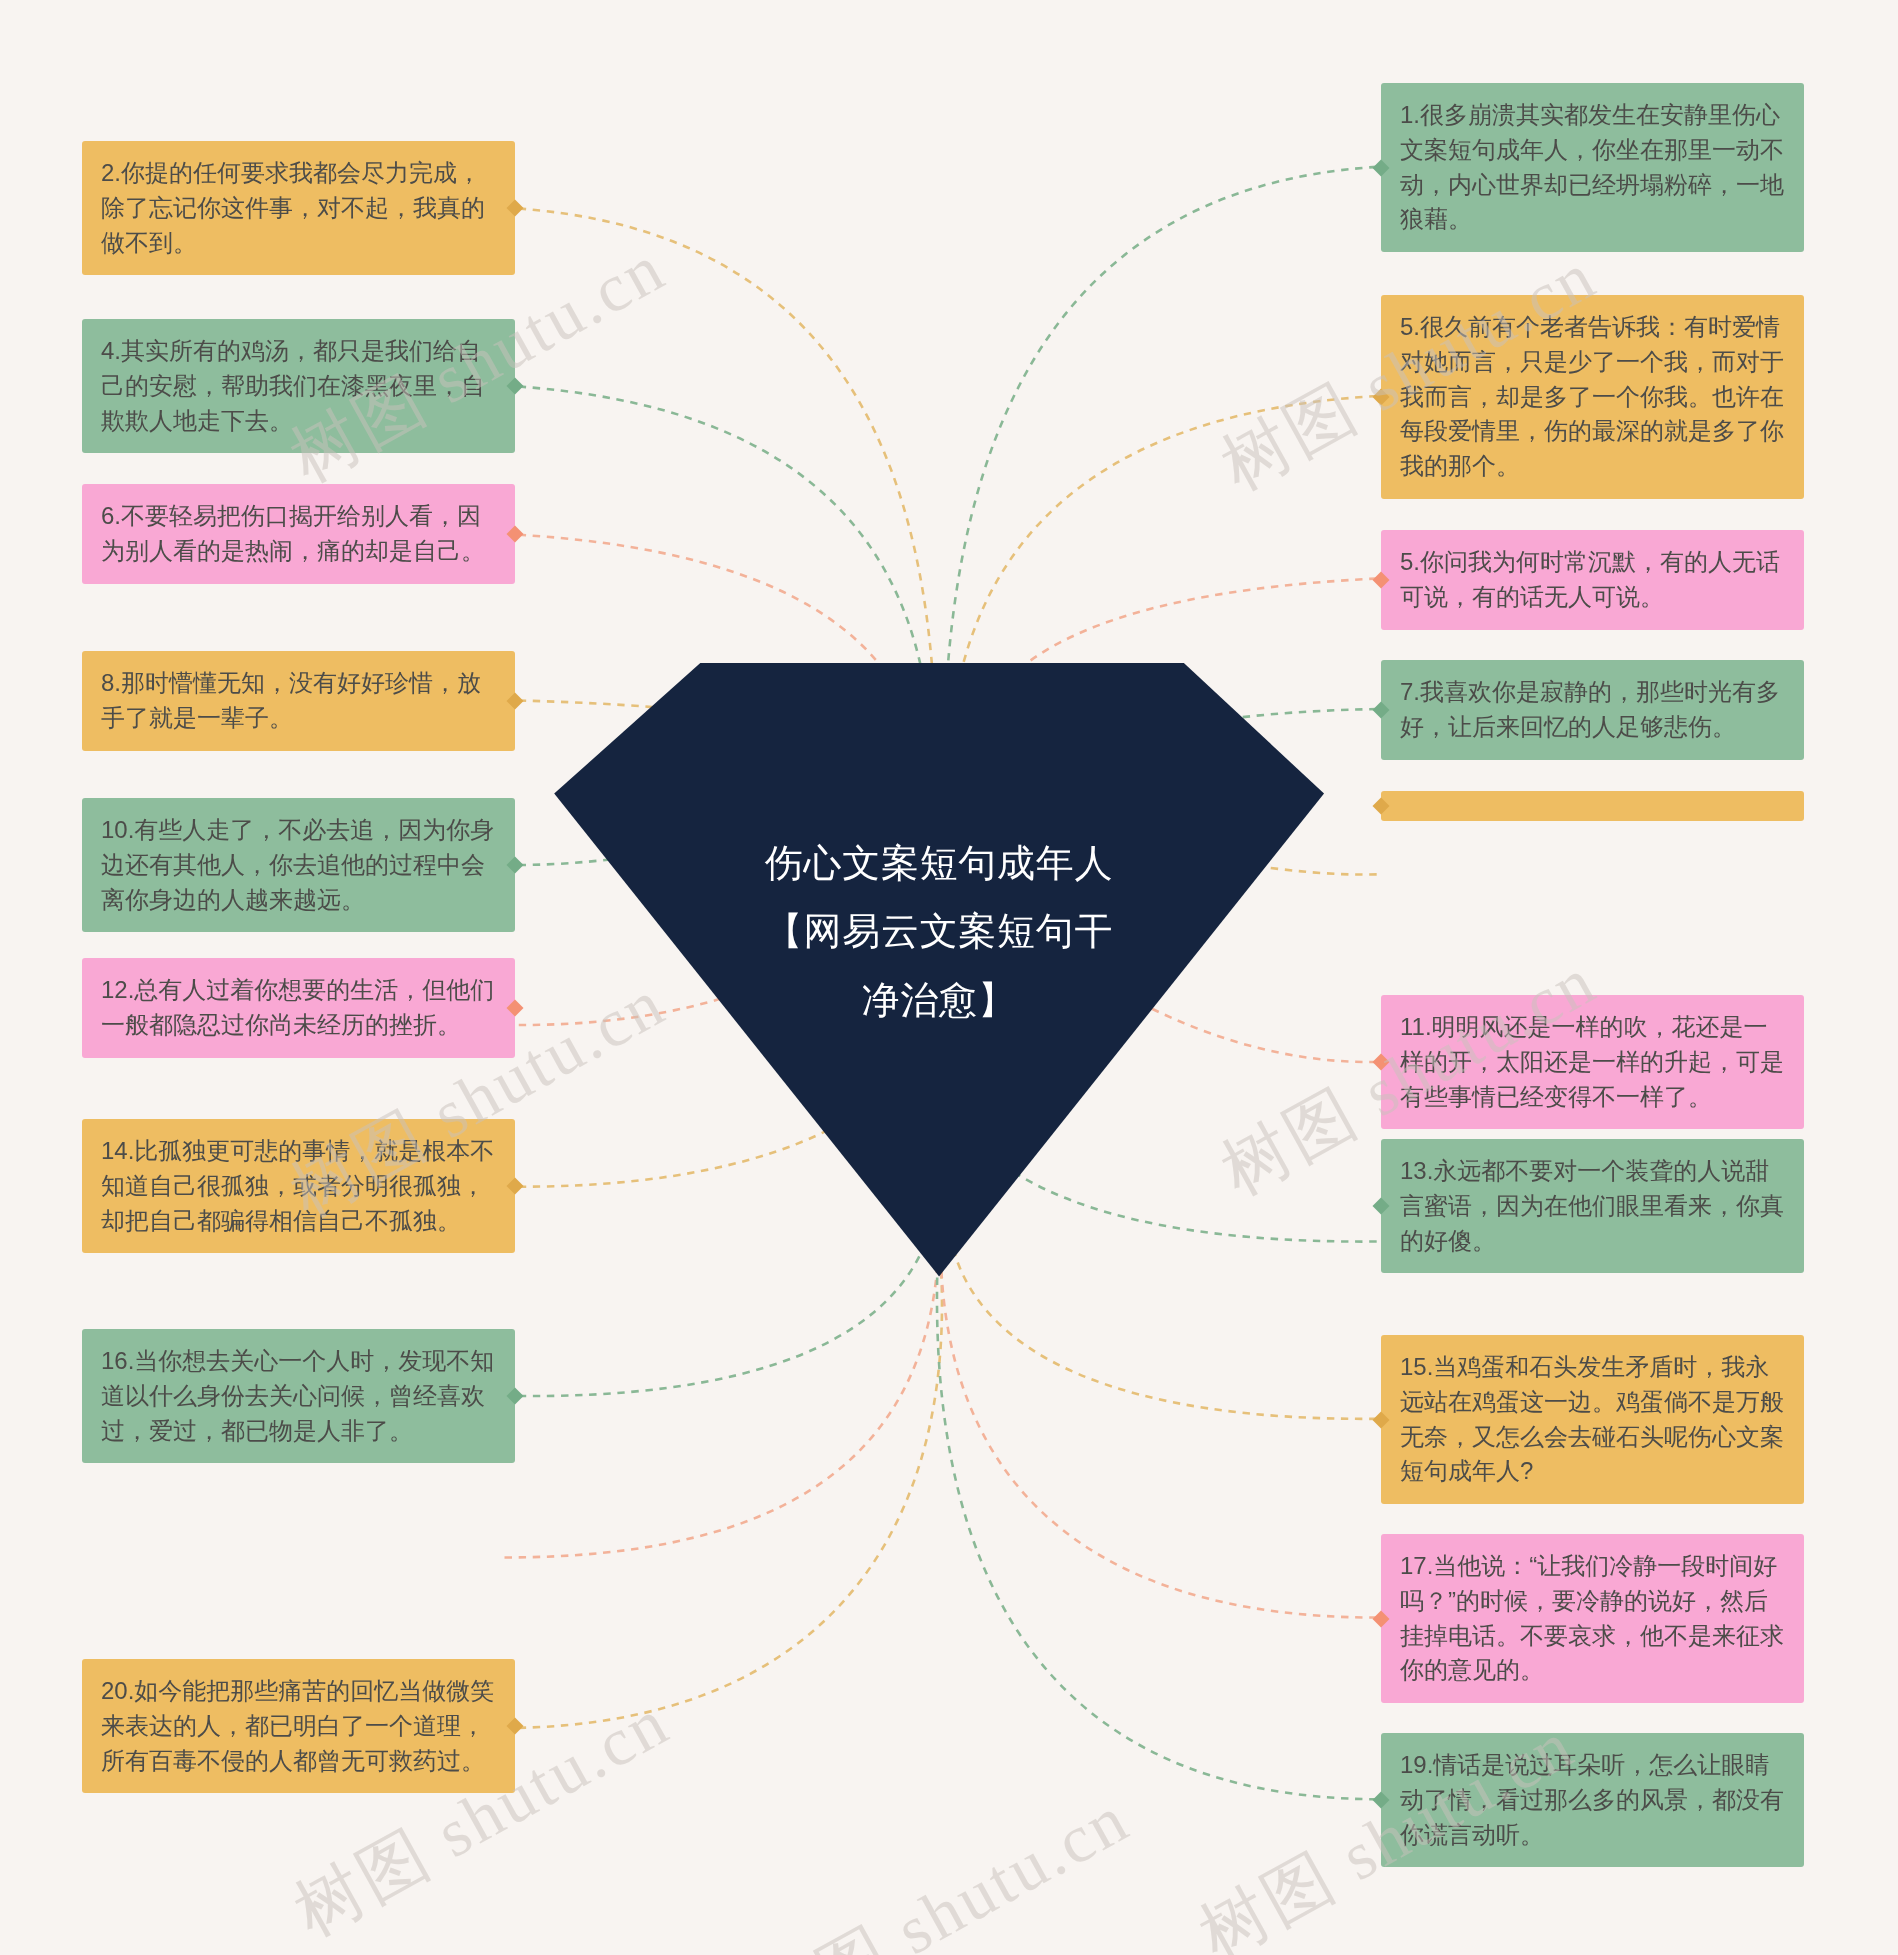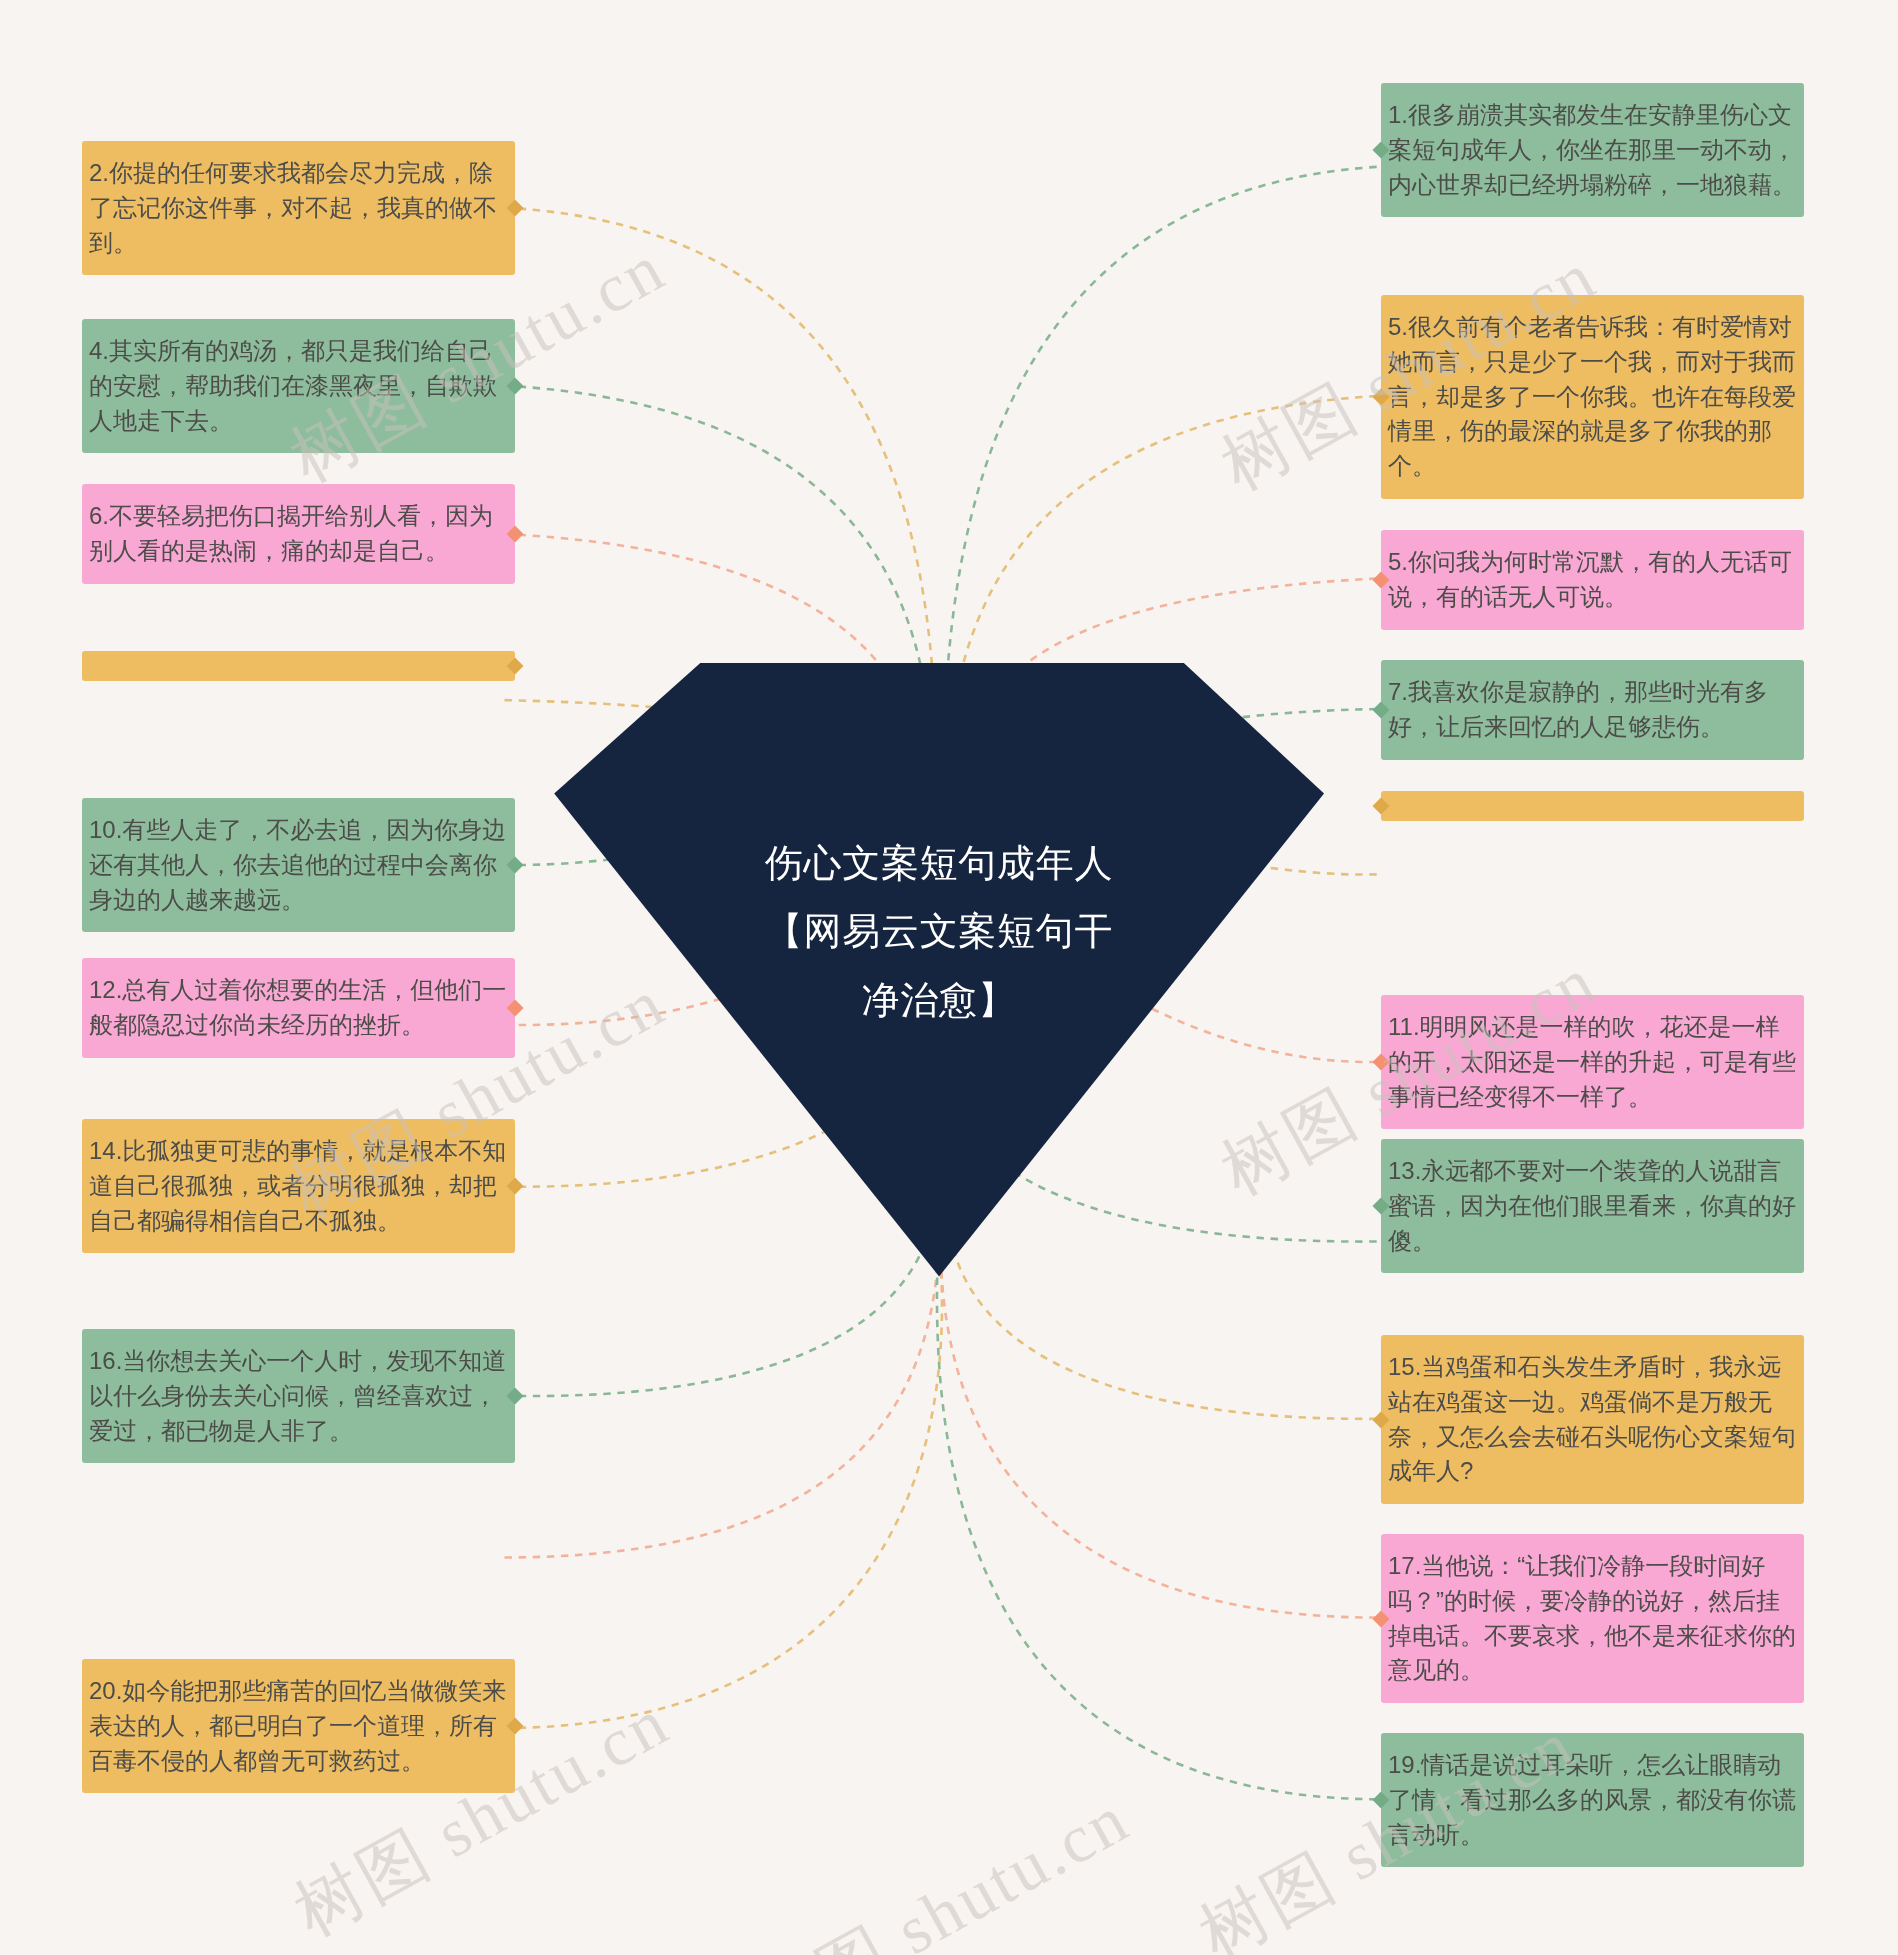--- a/index.html
+++ b/index.html
@@ -11,21 +11,21 @@
   }
   #canvas{position:absolute;inset:0;width:1899px;height:1955px;}
   svg.links{position:absolute;left:0;top:0;z-index:1;}
   .lk{fill:none;stroke-width:3.5;stroke-dasharray:10 9;}
   .lk-g{stroke:#8AB896;}
   .lk-y{stroke:#E6C07A;}
   .lk-s{stroke:#F3B299;}
   .node{
     position:absolute;z-index:2;
     box-sizing:border-box;
-    padding:15px 7px;
+    padding:15px 19px;
     font-size:24px;line-height:1.45;
     color:#4C4C49;
     border-radius:3px;
     text-align:left;
   }
   .c-green{background:#8EBD9D;}
   .c-yellow{background:#EEBD62;}
   .c-salmon{background:#f9a8d4;}
   .node .marker{
     position:absolute;top:50%;width:12px;height:12px;margin-top:-6px;
@@ -85,21 +85,21 @@
     <path class="lk lk-g" d="M 1856 2426 C 1400 2424, 1250 2112, 1264 1700"></path>
 
     <polygon points="944,894 1596,894 1785,1070 1266,1721 747,1070" fill="#15243F"></polygon>
   </svg>
 
   <div id="center-topic">伤心文案短句成年人【网易云文案短句干净治愈】</div>
 
   <div class="node left-col c-yellow" style="top:141px"><span class="marker"></span><span>2.你提的任何要求我都会尽力完成，除了忘记你这件事，对不起，我真的做不到。</span></div>
   <div class="node left-col c-green" style="top:319px"><span class="marker"></span><span>4.其实所有的鸡汤，都只是我们给自己的安慰，帮助我们在漆黑夜里，自欺欺人地走下去。</span></div>
   <div class="node left-col c-salmon" style="top:484px"><span class="marker"></span><span>6.不要轻易把伤口揭开给别人看，因为别人看的是热闹，痛的却是自己。</span></div>
-  <div class="node left-col c-yellow" style="top:651px"><span class="marker"></span></div>
+  <div class="node left-col c-yellow" style="top:651px"><span class="marker"></span><span>8.那时懵懂无知，没有好好珍惜，放手了就是一辈子。</span></div>
   <div class="node left-col c-green" style="top:798px"><span class="marker"></span><span>10.有些人走了，不必去追，因为你身边还有其他人，你去追他的过程中会离你身边的人越来越远。</span></div>
   <div class="node left-col c-salmon" style="top:958px"><span class="marker"></span><span>12.总有人过着你想要的生活，但他们一般都隐忍过你尚未经历的挫折。</span></div>
   <div class="node left-col c-yellow" style="top:1119px"><span class="marker"></span><span>14.比孤独更可悲的事情，就是根本不知道自己很孤独，或者分明很孤独，却把自己都骗得相信自己不孤独。</span></div>
   <div class="node left-col c-green" style="top:1329px"><span class="marker"></span><span>16.当你想去关心一个人时，发现不知道以什么身份去关心问候，曾经喜欢过，爱过，都已物是人非了。</span></div>
   <div class="node left-col c-yellow" style="top:1659px"><span class="marker"></span><span>20.如今能把那些痛苦的回忆当做微笑来表达的人，都已明白了一个道理，所有百毒不侵的人都曾无可救药过。</span></div>
 
   <div class="node right-col c-green" style="top:83px"><span class="marker"></span><span>1.很多崩溃其实都发生在安静里伤心文案短句成年人，你坐在那里一动不动，内心世界却已经坍塌粉碎，一地狼藉。</span></div>
   <div class="node right-col c-yellow" style="top:295px"><span class="marker"></span><span>5.很久前有个老者告诉我：有时爱情对她而言，只是少了一个我，而对于我而言，却是多了一个你我。也许在每段爱情里，伤的最深的就是多了你我的那个。</span></div>
   <div class="node right-col c-salmon" style="top:530px"><span class="marker"></span><span>5.你问我为何时常沉默，有的人无话可说，有的话无人可说。</span></div>
   <div class="node right-col c-green" style="top:660px"><span class="marker"></span><span>7.我喜欢你是寂静的，那些时光有多好，让后来回忆的人足够悲伤。</span></div>

